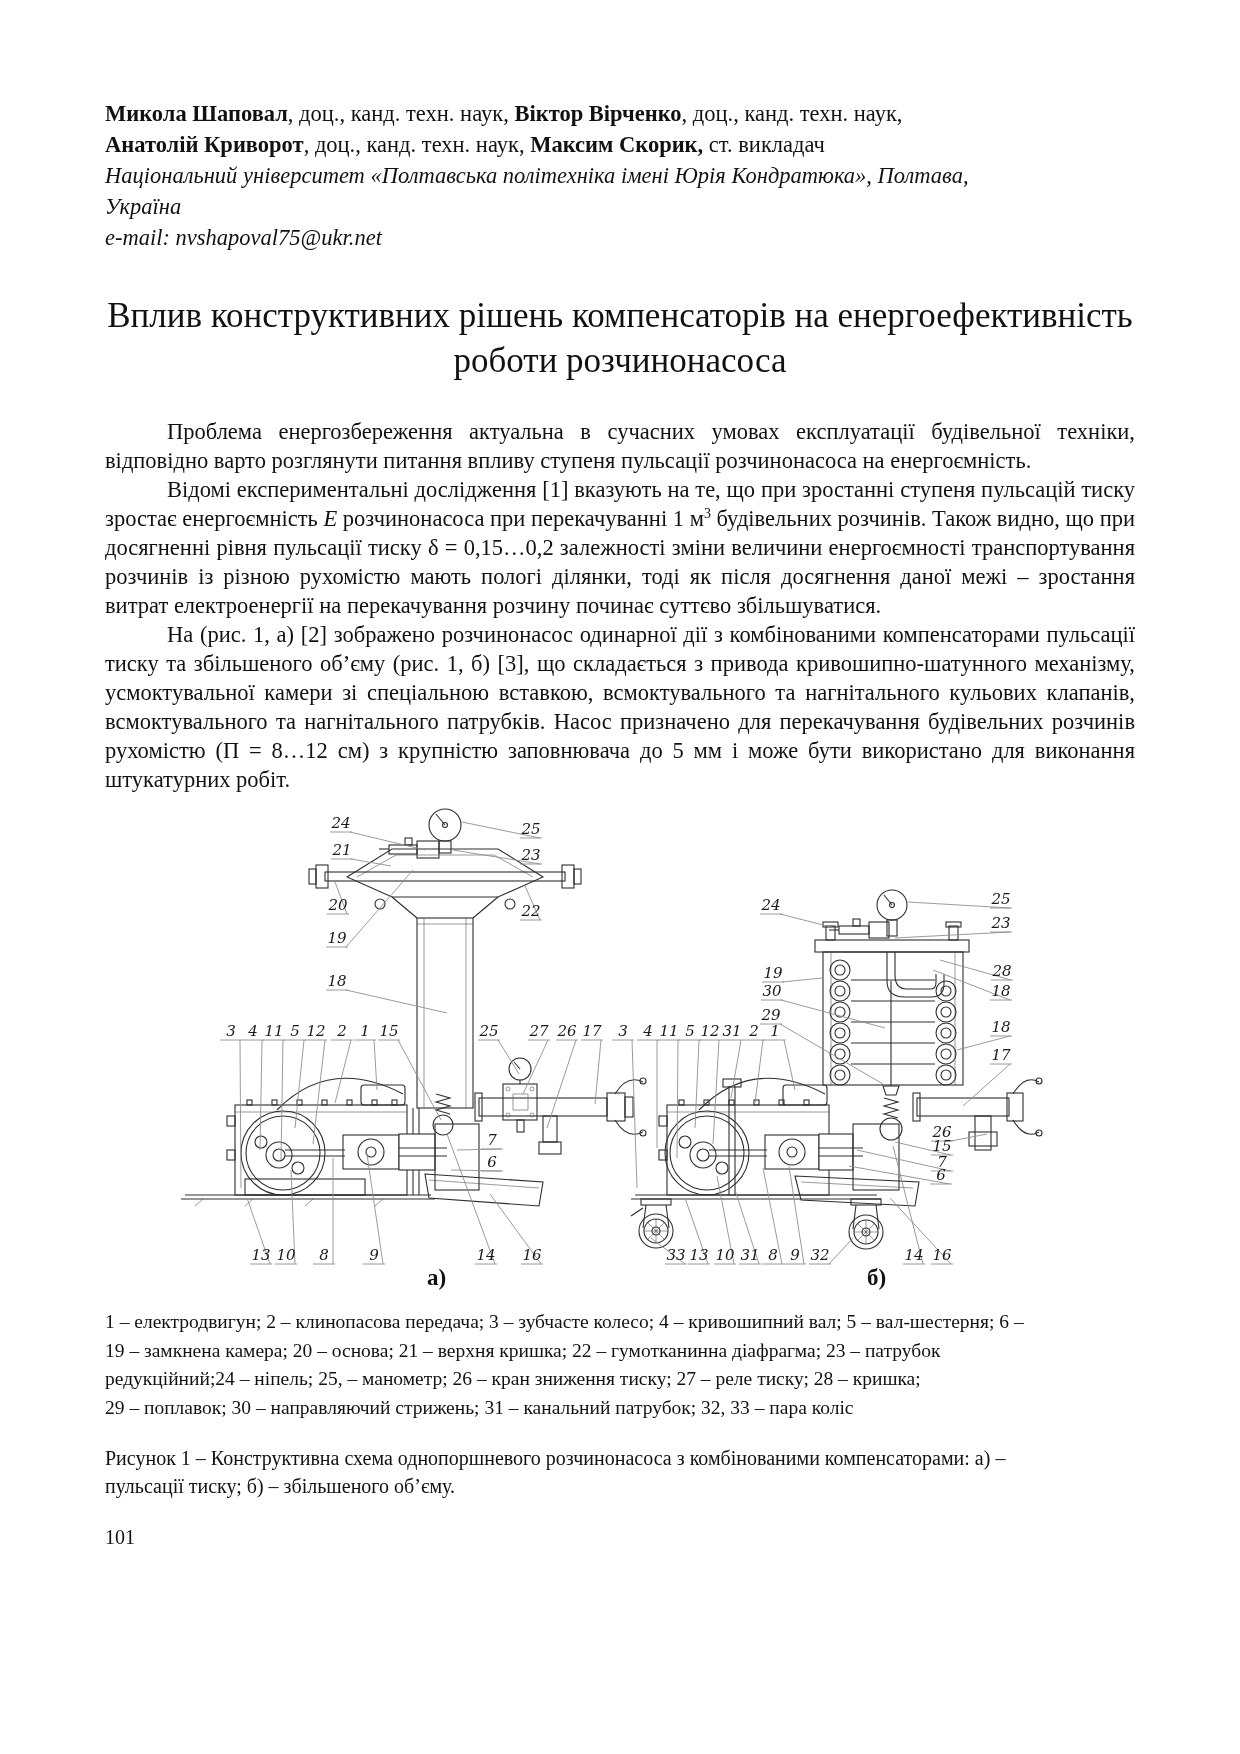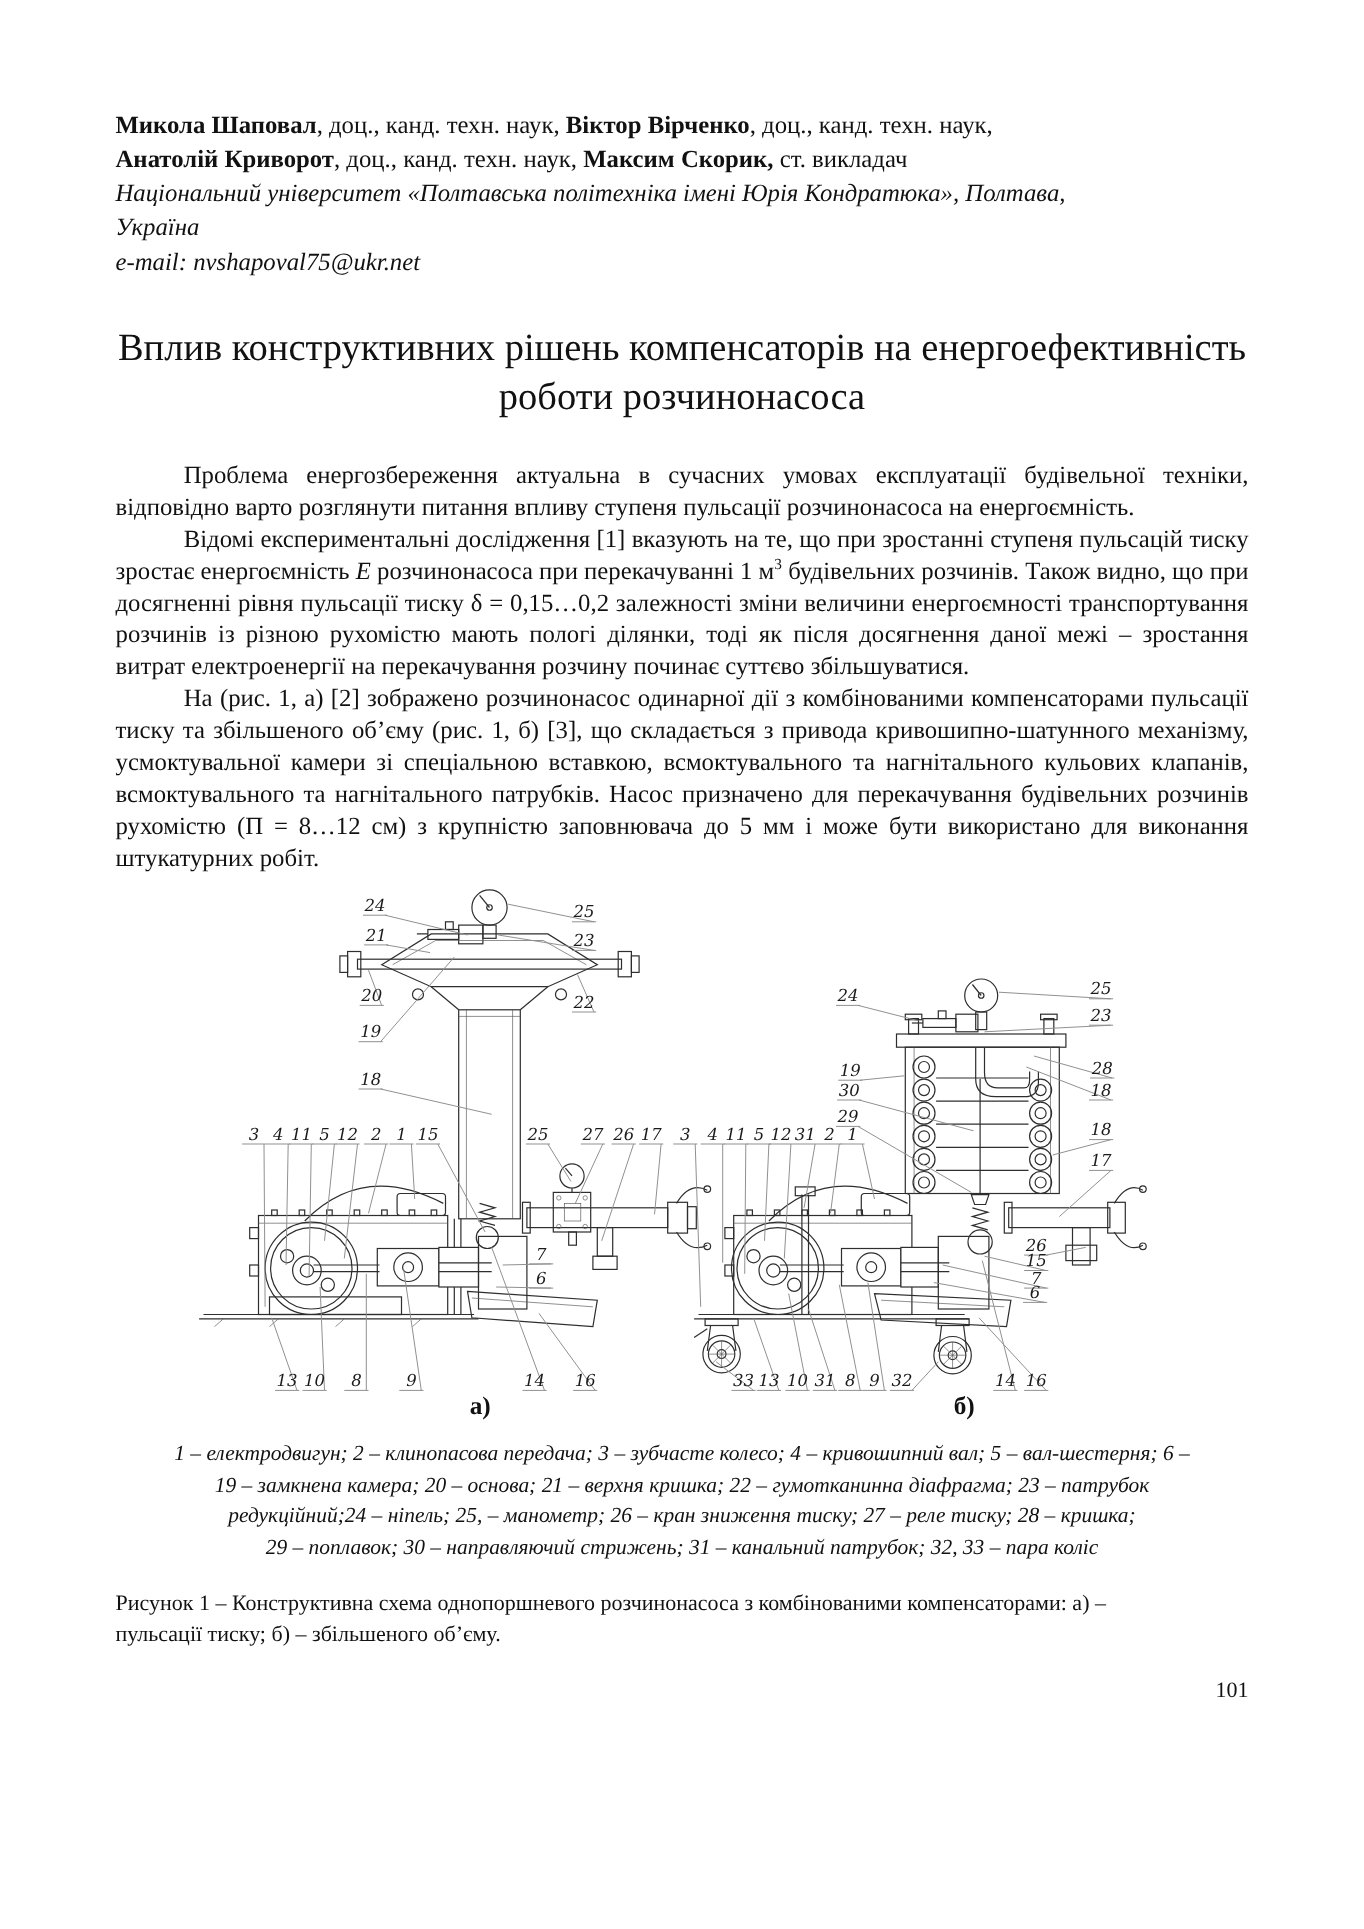--- a/index.html
+++ b/index.html
@@ -14,24 +14,24 @@
   .body-p .i{font-style:italic;}
   sup{font-size:62%;line-height:0;}
   .figure-wrap{margin:4px 0 0 -10px;width:1050px;}
   svg{display:block;}
   .dw{stroke:#2e2e2e;fill:none;stroke-width:1.1;}
   .dw-thin{stroke:#555;fill:none;stroke-width:0.6;}
   .dw-fill{stroke:#2e2e2e;fill:#ffffff;stroke-width:1.1;}
   #fig-ann line{stroke:#8f8f8f;stroke-width:0.9;}
   #fig-ann text{font:italic 15px "DejaVu Serif",serif;fill:#1a1a1a;}
   text.sub{font:bold 23px "Liberation Serif",serif;fill:#111;}
-  .caption{margin-top:10px;text-align:center;font-size:19.5px;line-height:28.5px;font-style:italic;}
+  .caption{margin-top:10px;text-align:left;font-size:19.5px;line-height:28.5px;}
   .caption div{white-space:nowrap;}
   .fig-title{margin-top:22px;text-align:left;font-size:20px;line-height:28px;}
-  .pagenum{margin-top:26px;text-align:right;font-size:20px;}
+  .pagenum{margin-top:26px;text-align:left;font-size:20px;}
 </style>
 </head>
 <body>
 
 <div class="page">
 
 
   <div class="authors">
     <p><span class="b">Микола Шаповал</span><span>, доц., канд. техн. наук, </span><span class="b">Віктор Вірченко</span><span>, доц., канд. техн. наук,</span></p>
     <p><span class="b">Анатолій Криворот</span><span>, доц., канд. техн. наук, </span><span class="b">Максим Скорик,</span><span> ст. викладач</span></p>

